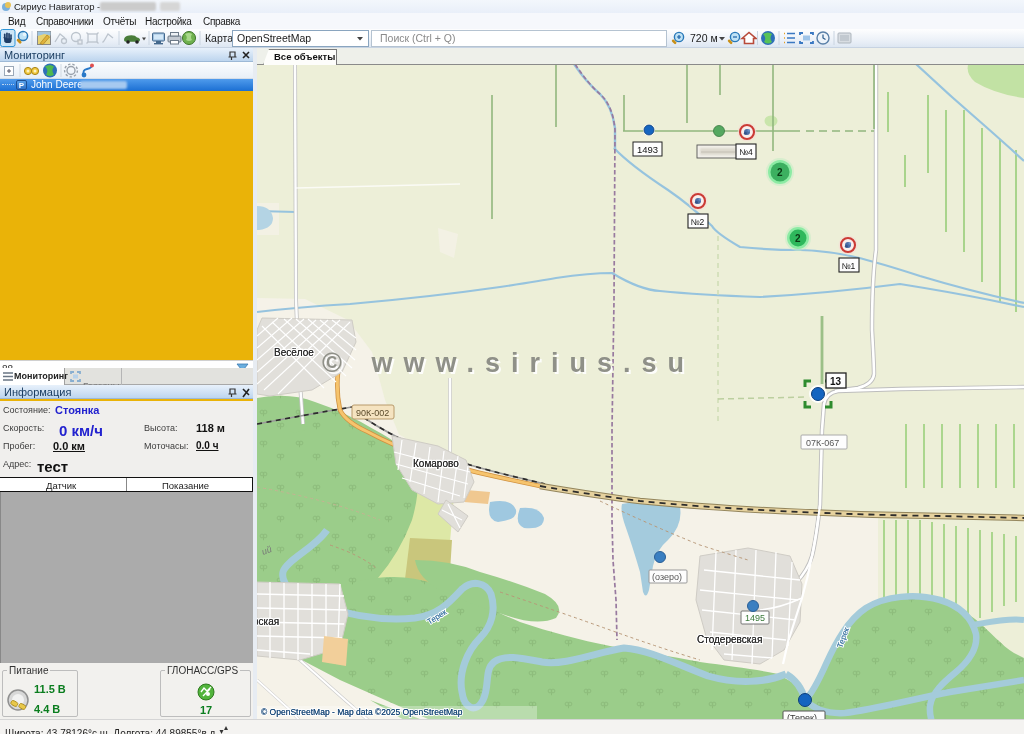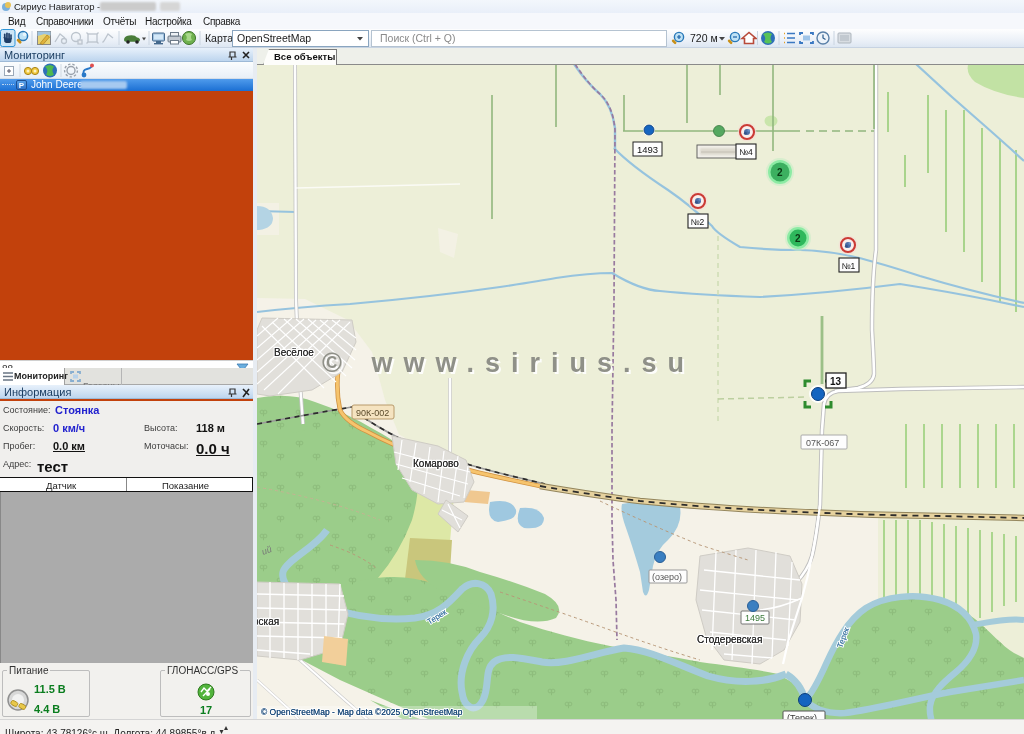--- a/index.html
+++ b/index.html
@@ -5,21 +5,21 @@
   * { margin:0; padding:0; box-sizing:border-box; }
   html,body { width:1024px; height:734px; overflow:hidden; font-family:"Liberation Sans", sans-serif; }
   body { position:relative; background:#fff; }
   .abs { position:absolute; }
   
   #titlebar { left:0; top:0; width:1024px; height:13px; background:linear-gradient(#f3f7fc,#e9eff9); font-size:9.5px; color:#222; }
   #menubar { left:0; top:13px; width:1024px; height:16px; background:#f6f8fc; font-size:10px; letter-spacing:-0.3px; color:#1a1a1a; }
   .mi { position:absolute; top:3px; }
   #toolbar { left:0; top:29px; width:1024px; height:19px; background:linear-gradient(#fefefe,#e9eff7 70%,#dde7f2); border-bottom:1px solid #c7d3e2; }
   
-  #leftpanel { left:0; top:48px; width:253px; height:671px; background:#c2410c; }
+  #leftpanel { left:0; top:48px; width:253px; height:671px; background:#eab308; }
   .phead { position:absolute; left:0; width:253px; height:14px; background:linear-gradient(#e8f1fb,#bdd5ee); border-bottom:1px solid #9db9d6; font-size:11px; color:#173a5e; }
   #treebar { left:0; top:14px; width:253px; height:17px; background:linear-gradient(#fbfdfe,#e8eff7); border-bottom:1px solid #d4dde8; }
   #selrow { left:0; top:31px; width:253px; height:12px; background:linear-gradient(#4f9bec,#1b6fd3); color:#fff; font-size:10px; }
   
   #srch { left:0; top:312px; width:253px; height:19px; background:#fff; border-top:1px solid #d0d0d0; border-bottom:4px solid #eab308; font-size:10px; color:#333; }
   #tabs { left:0; top:320px; width:253px; height:17px; background:#e2e2de; border-bottom:1px solid #a8a8a8; font-size:10px; }
   .tab { position:absolute; top:0; height:17px; }
   
   #infohead { top:337px; }
   #infobody { left:0; top:353px; width:253px; height:76px; background:#f0efed; font-size:10px;padding-left:48px; }
@@ -217,38 +217,38 @@
     <span class="abs" style="left:4px;top:1px">Информация</span>
     <svg class="abs" style="left:228px;top:2px" width="24" height="11">
       <path d="M2,2 h5 v5 h-5 z M3.5,7 v3 M0.5,7 h8" stroke="#333" fill="none" stroke-width="1.2"></path>
       <path d="M15,2 l6,6 M21,2 l-6,8" stroke="#222" stroke-width="1.6"></path>
     </svg>
   </div>
   <div class="abs" id="infobody">
     <span class="lbl" style="left:3px;top:4px">Состояние:</span>
       <span class="valblue" style="left:55px;top:3px;font-size:11px">Стоянка</span>
     <span class="lbl" style="left:3px;top:22px">Скорость:</span>
-      <span class="valblue" style="left:53px;top:21px;font-size:11px">0 км/ч</span>
+      <span class="valblue" style="left:59px;top:21px;font-size:15px">0 км/ч</span>
     <span class="lbl" style="left:144px;top:22px">Высота:</span>
       <span class="valblk" style="left:196px;top:21px;font-size:11px">118 м</span>
     <span class="lbl" style="left:3px;top:40px">Пробег:</span>
       <span class="valblk" style="left:53px;top:39px;font-size:11px;text-decoration:underline">0.0 км</span>
     <span class="lbl" style="left:144px;top:40px">Моточасы:</span>
-      <span class="valblk" style="left:196px;top:39px;font-size:15px;text-decoration:underline">0.0 ч</span>
+      <span class="valblk" style="left:196px;top:39px;font-size:10px;text-decoration:underline">0.0 ч</span>
     <span class="lbl" style="left:3px;top:58px">Адрес:</span>
       <span class="valblk" style="left:37px;top:57px;font-size:15px">тест</span>
   </div>
   <div class="abs" id="senshead">
     <span class="abs" style="left:46px;top:2px;font-size:9.5px">Датчик</span>
     <span class="abs" style="left:162px;top:2px;font-size:9.5px">Показание</span>
     <span class="abs" style="left:126px;top:0;width:1px;height:13px;background:#888"></span>
   </div>
   <div class="abs" id="sensbody"></div>
   <div class="abs" id="gbarea">
-    <div class="gbox" style="left:2px;width:88px">
+    <div class="gbox" style="left:2px;width:76px">
         <span class="gcap">Питание</span>
       <svg class="abs" style="left:2px;top:17px" width="26" height="28">
         <circle cx="13" cy="12" r="10" fill="#d8d8d8" stroke="#909090" stroke-width="1.5"></circle>
         <circle cx="13" cy="12" r="6" fill="#f2f2f2"></circle>
         <rect x="6" y="13" width="7" height="4.5" rx="2" transform="rotate(28 9 15)" fill="#e8c84a" stroke="#a8881a" stroke-width="0.8"></rect>
         <rect x="14" y="16" width="7" height="4.5" rx="2" transform="rotate(28 17 18)" fill="#e8c84a" stroke="#a8881a" stroke-width="0.8"></rect>
       </svg>
       <span class="grn" style="left:31px;top:12px">11.5 В</span>
       <span class="grn" style="left:31px;top:32px">4.4 В</span>
     </div>

